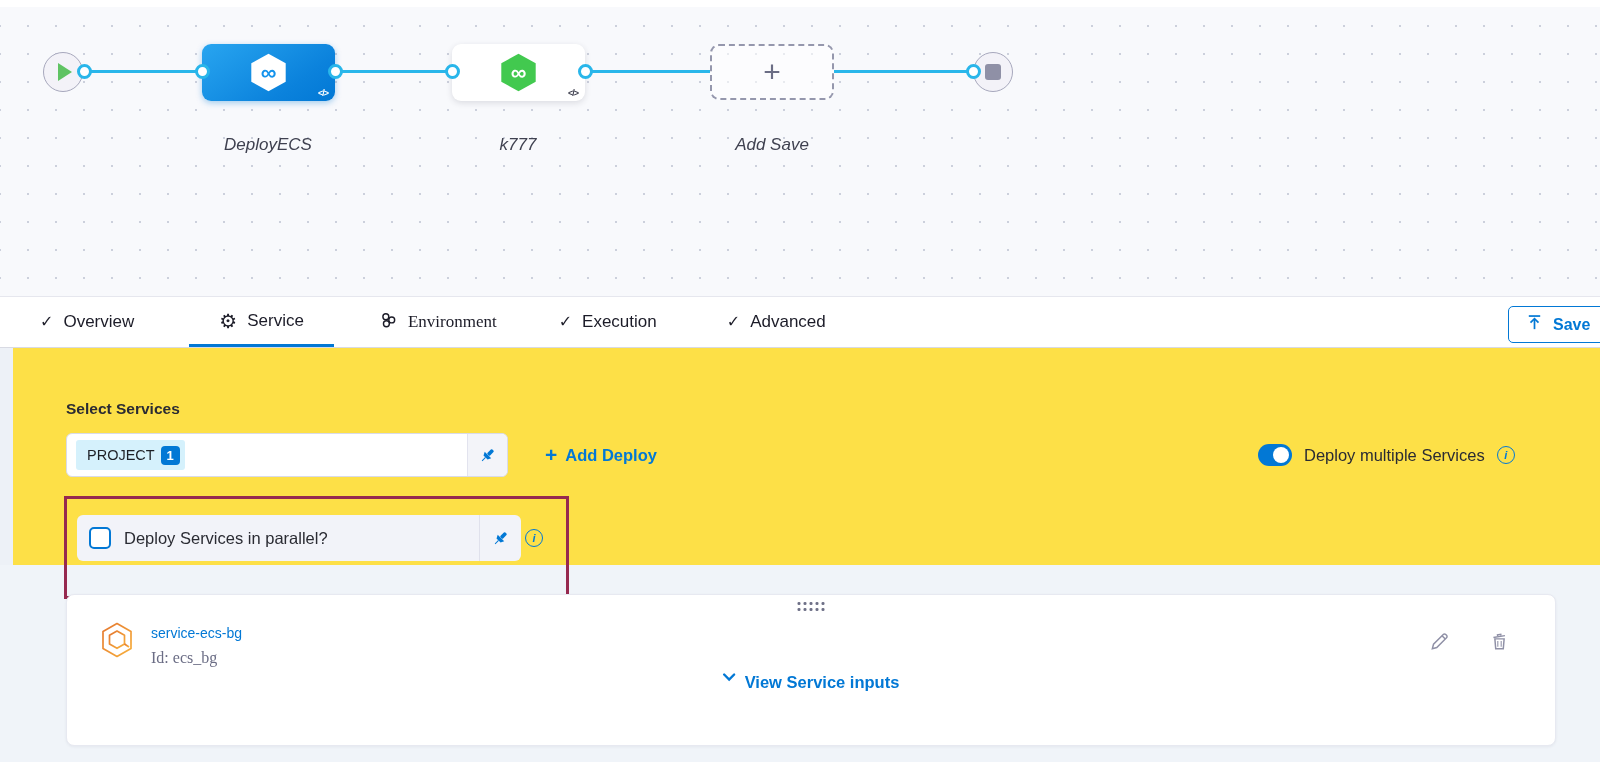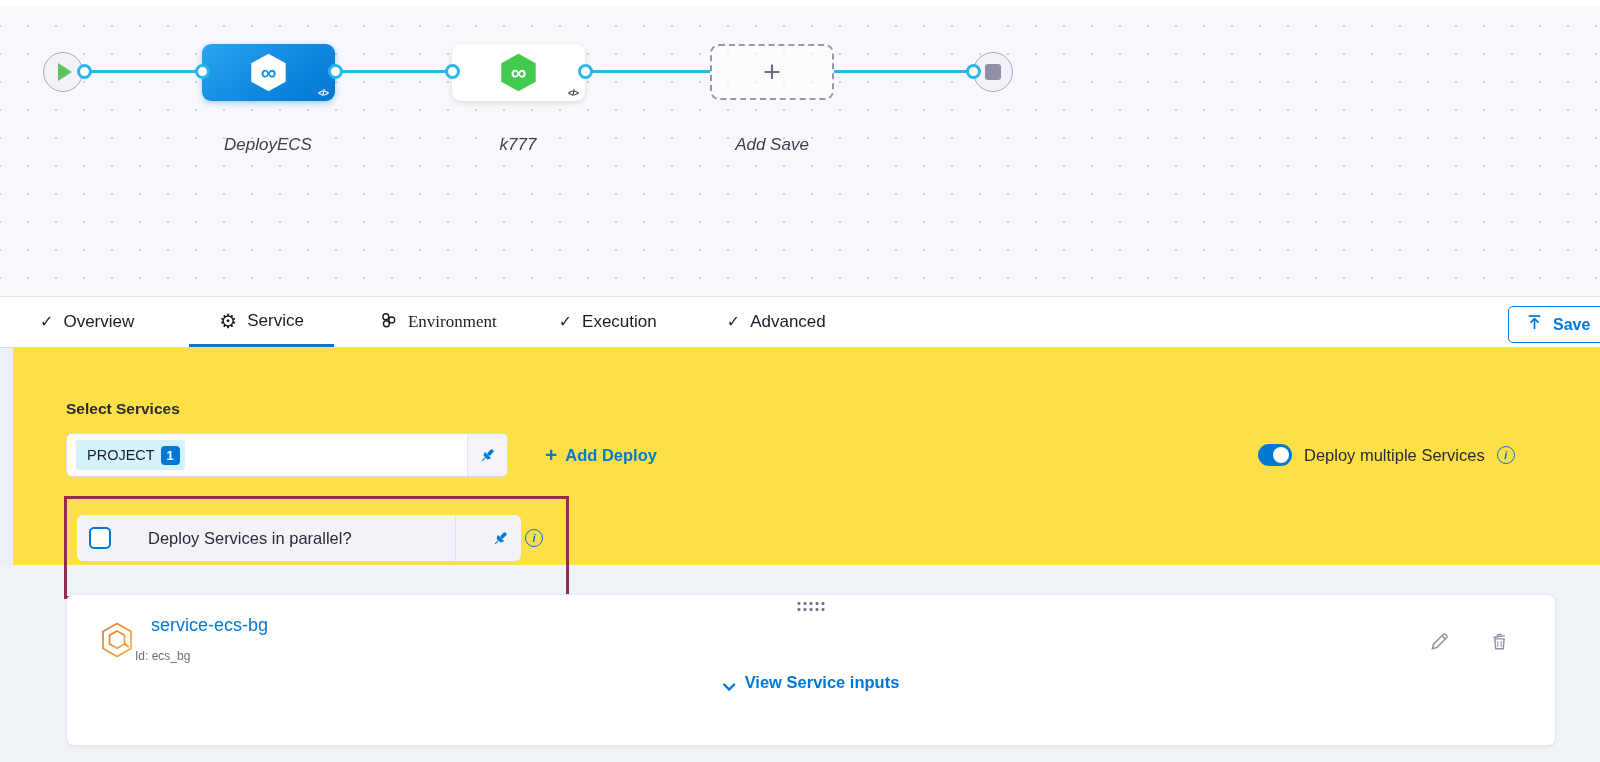--- a/index.html
+++ b/index.html
@@ -76,41 +76,41 @@
   .add-service .plus{font-size:21px;font-weight:700;line-height:1;margin-top:-2px;}
   .toggle-row{position:absolute;left:1258px;top:85px;height:44px;display:flex;align-items:center;gap:12px;}
   .toggle{width:34px;height:22px;border-radius:11px;background:var(--accent);position:relative;cursor:pointer;}
   .toggle .knob{position:absolute;right:3px;top:3px;width:16px;height:16px;border-radius:50%;background:#fff;}
   .toggle-label{font-size:16.5px;color:#2a2b33;}
   .info-icon{width:18px;height:18px;border-radius:50%;border:1.6px solid var(--accent);color:var(--accent);
     font-size:11px;font-weight:700;font-style:normal;display:flex;align-items:center;justify-content:center;cursor:pointer;}
   .highlight-box{position:absolute;left:64px;top:148px;width:505px;height:103px;
     border:3px solid var(--highlight);}
   .parallel-field{position:absolute;left:10px;top:16px;width:444px;height:46px;background:#f2f3f9;
-    border-radius:6px;display:flex;align-items:center;gap:24px;}
+    border-radius:6px;display:flex;align-items:center;}
   .checkbox{margin-left:12px;width:22px;height:22px;border:2px solid var(--accent);border-radius:5px;
     background:#fff;cursor:pointer;}
   .parallel-label{margin-left:13px;font-size:16.5px;color:#2a2b33;}
   .field-divider{margin-left:auto;width:1px;height:100%;background:#e0e1ec;}
   .field-pin{width:41px;height:100%;display:flex;align-items:center;justify-content:center;cursor:pointer;}
   .hl-info{position:absolute;left:458px;top:30px;}
 
   
   .service-card{position:absolute;left:66px;top:246px;width:1490px;height:152px;background:#fff;
     border:1px solid #e7e9f1;border-radius:8px;box-shadow:0 1px 3px rgba(40,41,61,.06);}
   .drag-handle{position:absolute;left:50%;top:7px;transform:translateX(-50%);
     display:grid;grid-template-columns:repeat(5,3px);grid-auto-rows:3px;gap:3px;cursor:grab;}
   .drag-handle span{width:2.6px;height:2.6px;background:#6e7087;border-radius:50%;}
   .svc-icon{position:absolute;left:32px;top:26px;}
-  .svc-title{position:absolute;left:84px;top:20px;font-size:18px;font-weight:500;color:var(--accent);cursor:pointer;}
-  .svc-id{position:absolute;left:68px;top:54px;font-size:12px;color:var(--muted);}
+  .svc-title{position:absolute;left:84px;top:30px;font-size:14px;font-weight:500;color:var(--accent);cursor:pointer;}
+  .svc-id{position:absolute;left:84px;top:54px;font-size:16px;color:var(--muted);font-family:Liberation Serif, serif;}
   .icon-btn{position:absolute;top:34px;width:24px;height:24px;display:flex;align-items:center;justify-content:center;cursor:pointer;}
   .icon-btn.edit{left:1360px;} .icon-btn.del{left:1420px;}
   .view-inputs{position:absolute;left:50%;top:78px;transform:translateX(-50%);
-    display:flex;align-items:flex-end;gap:9px;color:var(--accent);font-size:16.5px;font-weight:700;cursor:pointer;}
+    display:flex;align-items:flex-start;gap:9px;color:var(--accent);font-size:16.5px;font-weight:700;cursor:pointer;}
 </style>
 </head>
 <body>
 
 <div class="screen">
 
   <div class="graph-area">
     <div class="top-strip"></div>
 
     <div class="edge" style="left:84px;width:118px;"></div>

